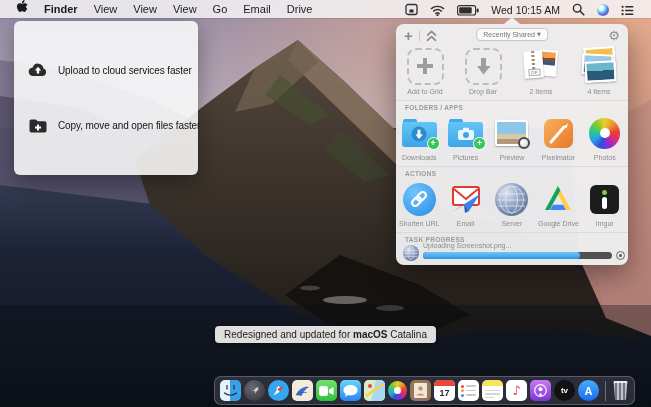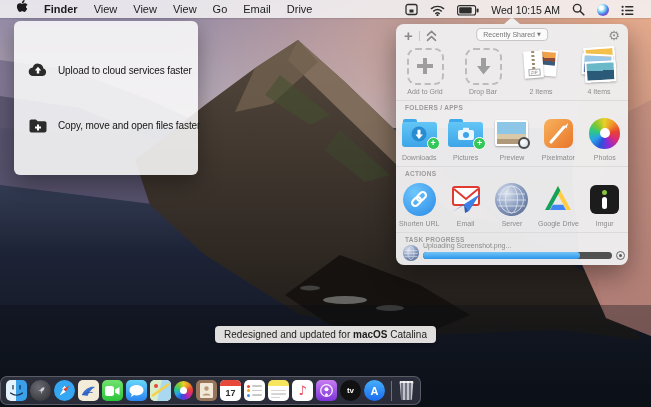--- a/index.html
+++ b/index.html
@@ -121,21 +121,21 @@
     border-radius:50%;box-sizing:border-box;background:#e8e8e8;display:flex;align-items:center;justify-content:center}
   .stop-btn::after{content:"";width:3px;height:3px;border-radius:50%;background:#5a5a5a}
 
   
   #caption-wrap{position:absolute;left:0;right:0;top:326px;display:flex;justify-content:center;z-index:10}
   #caption{background:rgba(236,234,232,.95);border-radius:4px;padding:3px 9px;font-size:10px;color:#1c1c1c;
     box-shadow:0 1px 4px rgba(0,0,0,.3);white-space:pre}
   #caption b{font-weight:bold}
 
   
-  #dock-wrap{position:absolute;left:0;right:16px;bottom:2px;display:flex;justify-content:flex-start;z-index:20}
+  #dock-wrap{position:absolute;left:0;right:16px;bottom:2px;display:flex;justify-content:flex-end;z-index:20}
   #dock{display:flex;align-items:center;gap:3px;background:rgba(100,100,120,.35);
     border:1px solid rgba(255,255,255,.22);border-radius:7px;padding:3px 5px}
   .dicon{width:21px;height:21px;border-radius:5px;position:relative;flex:none;overflow:hidden}
   .running::after{content:"";position:absolute;bottom:-3px;left:50%;width:2.5px;height:2.5px;margin-left:-1px;
     border-radius:50%;background:#2d2d2d}
   .dock-wrap-item{position:relative}
   .dock-sep{width:1px;height:20px;background:rgba(255,255,255,.32);margin:0 3px}
   .ic-finder{background:linear-gradient(90deg,#e4f2fc 0 50%,#3aa0e8 50% 100%)}
   .ic-launchpad{background:radial-gradient(circle at 40% 35%,#6a6a72,#2c2c32);border-radius:50%;
     display:flex;align-items:center;justify-content:center}

